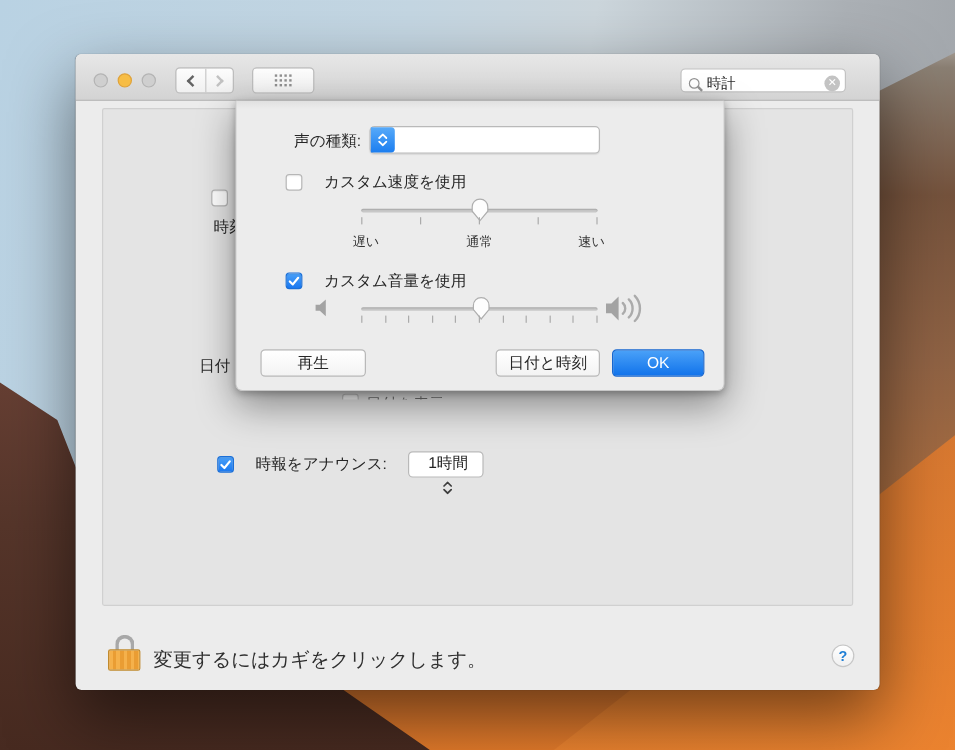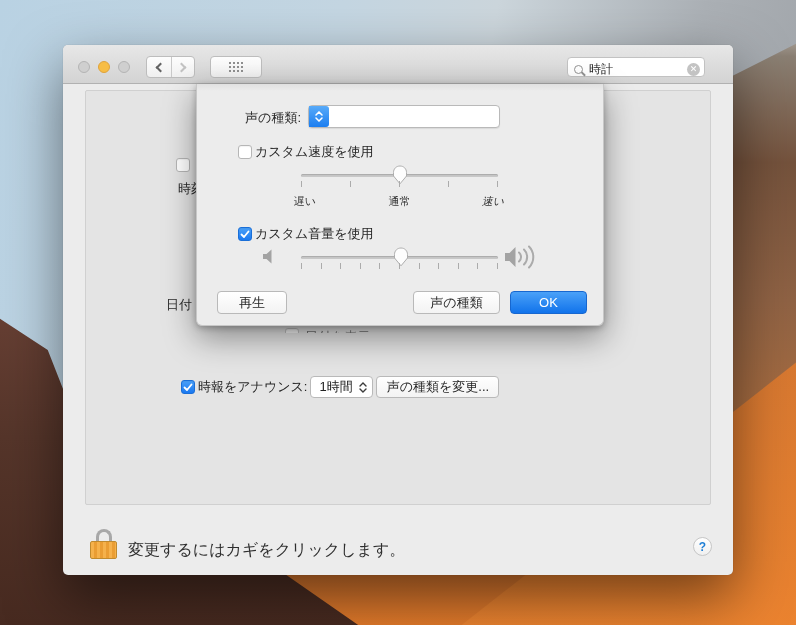--- a/index.html
+++ b/index.html
@@ -63,27 +63,27 @@
     font-size:9px; font-weight:bold; line-height:13px; text-align:center; flex:0 0 auto; }
 
   
   .pane-box { position:absolute; left:22px; top:45px; width:626px; height:415px;
     background:#e4e4e4; border:1px solid #d0d0d0; border-radius:2px; }
   .clip-label { position:absolute; overflow:hidden; font-size:13px; color:#2a2a2a; white-space:nowrap; }
   .checkbox { width:14px; height:14px; border-radius:3px; background:#fff;
     border:1px solid #b6b6b6; box-shadow:inset 0 1px 1px rgba(0,0,0,.05); }
   .checkbox.checked { background:linear-gradient(#4aa0f8,#1a78f0); border:1px solid #1a6fd8;
     display:flex; align-items:center; justify-content:center; }
-  .row { position:absolute; display:flex; align-items:center; gap:3px; }
+  .row { position:absolute; display:flex; align-items:center; gap:18px; }
   .row .lbl { font-size:13px; color:#262626; white-space:nowrap; }
   .sliver { position:absolute; left:222px; top:283px; height:5px; width:160px;
     overflow:hidden; opacity:.75; }
   .sliver .inner { display:flex; align-items:flex-start; gap:6px; }
   .minipop { height:22px; background:#fff; border:1px solid #b9b9b9; border-radius:4px;
-    display:flex; align-items:center; font-size:13px; color:#222; padding:0 5px 0 8px; gap:6px; }
+    display:flex; align-items:center; font-size:13px; color:#222; padding:0 5px 0 8px; gap:6px;flex-direction:column; }
   .stepper { display:flex; flex-direction:column; gap:1px; }
   .btn { height:22px; background:linear-gradient(#ffffff,#f3f3f3); border:1px solid #b9b9b9;
     border-radius:4px; font-size:13px; color:#262626; display:flex; align-items:center;
     justify-content:center; white-space:nowrap; }
 
   
   .lock { position:absolute; left:27px; top:484px; width:28px; }
   .shackle { width:16px; height:13px; border:3px solid #a8a8a8; border-bottom:none;
     border-radius:8px 8px 0 0; margin:0 auto; }
   .lockbody { width:27px; height:18px; margin-top:-1px; border:1px solid #c08a2e; border-radius:2px;
@@ -192,21 +192,20 @@
       <span style="flex:1;">1時間</span>
       <span class="stepper">
         <svg width="8" height="5" viewBox="0 0 8 5">
             <path d="M1 4 L4 1 L7 4" stroke="#3c3c3c" stroke-width="1.4" fill="none" stroke-linecap="round"></path>
           </svg>
         <svg width="8" height="5" viewBox="0 0 8 5">
             <path d="M1 1 L4 4 L7 1" stroke="#3c3c3c" stroke-width="1.4" fill="none" stroke-linecap="round"></path>
           </svg>
       </span>
     </span>
-    <span class="btn" style="width:123px;">声の種類を変更...</span>
   </div>
 
   <div class="lock">
     <div class="shackle"></div>
     <div class="lockbody"></div>
   </div>
   <div class="lock-msg">変更するにはカギをクリックします。</div>
   <div class="helpbtn">?</div>
 
   <div class="sheet">
@@ -237,21 +236,21 @@
     <div class="ticks" style="left:104px;top:97px;width:197px;">
         <i></i>
         <i></i>
         <i></i>
         <i></i>
         <i></i>
       </div>
     <div class="tick-labels" style="left:104px;top:110px;width:197px;height:14px;">
       <span style="left:4px;">遅い</span>
       <span style="left:50%;">通常</span>
-      <span style="left:192px;font-style:italic;">速い</span>
+      <span style="left:192px;">速い</span>
     </div>
 
     <div class="row" style="left:41px;top:143px;height:14px;">
       <span class="checkbox checked">
         <svg width="10" height="9" viewBox="0 0 10 9">
             <path d="M1.5 4.5 L4 7 L8.5 1.5" stroke="#fff" stroke-width="1.8" fill="none" stroke-linecap="round" stroke-linejoin="round"></path>
           </svg>
       </span>
       <span class="lbl">カスタム音量を使用</span>
     </div>
@@ -278,17 +277,17 @@
         <i></i>
         <i></i>
       </div>
     <svg style="position:absolute;left:306px;top:160px;" width="38" height="26" viewBox="0 0 38 26">
       <path d="M2 9 h4.5 l6 -6 v20 l-6 -6 h-4.5 z" fill="#a3a3a3"></path>
       <path d="M16 8.5 a6 6 0 0 1 0 9" stroke="#ababab" stroke-width="2" fill="none" stroke-linecap="round"></path>
       <path d="M21 5.5 a10.5 10.5 0 0 1 0 15" stroke="#ababab" stroke-width="2" fill="none" stroke-linecap="round"></path>
       <path d="M26 2.5 a15 15 0 0 1 0 21" stroke="#ababab" stroke-width="2" fill="none" stroke-linecap="round"></path>
     </svg>
 
-    <span class="sheet-btn" style="left:20px;width:70px;">再生</span>
-    <span class="sheet-btn" style="left:216px;width:87px;">声の種類</span>
+    <span class="sheet-btn" style="left:20px;width:88px;">再生</span>
+    <span class="sheet-btn" style="left:216px;width:87px;">日付と時刻</span>
     <span class="sheet-btn ok" style="left:313px;width:77px;">OK</span>
   </div>
 </div>
 
 </body></html>

